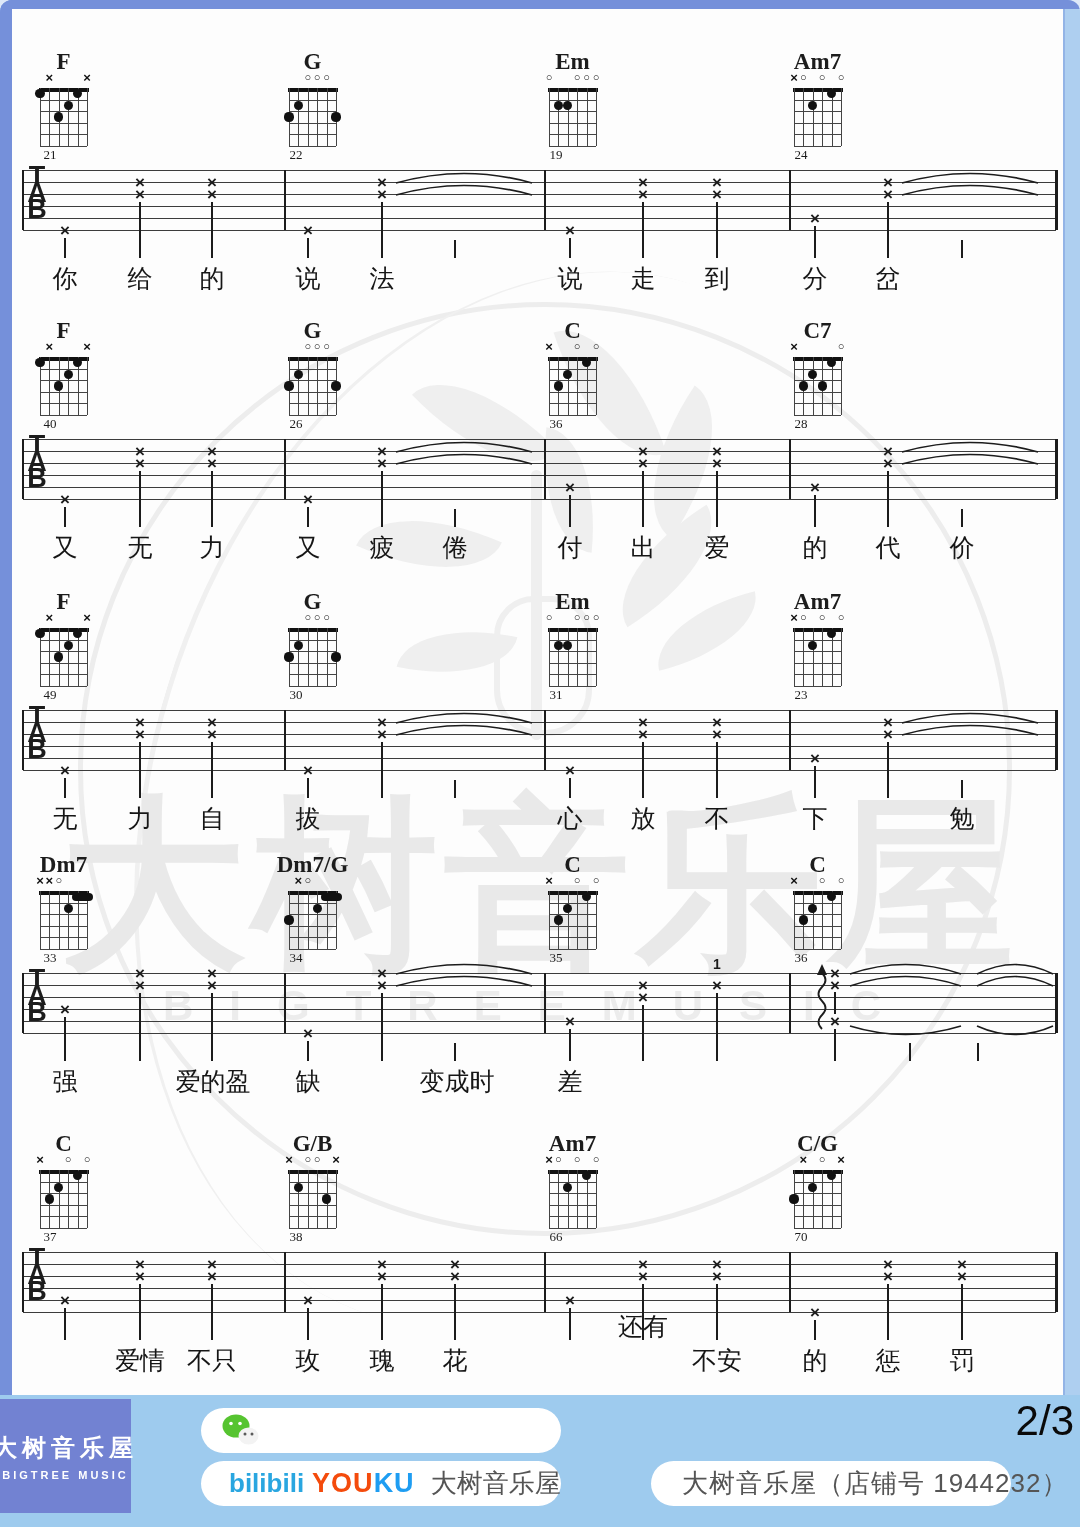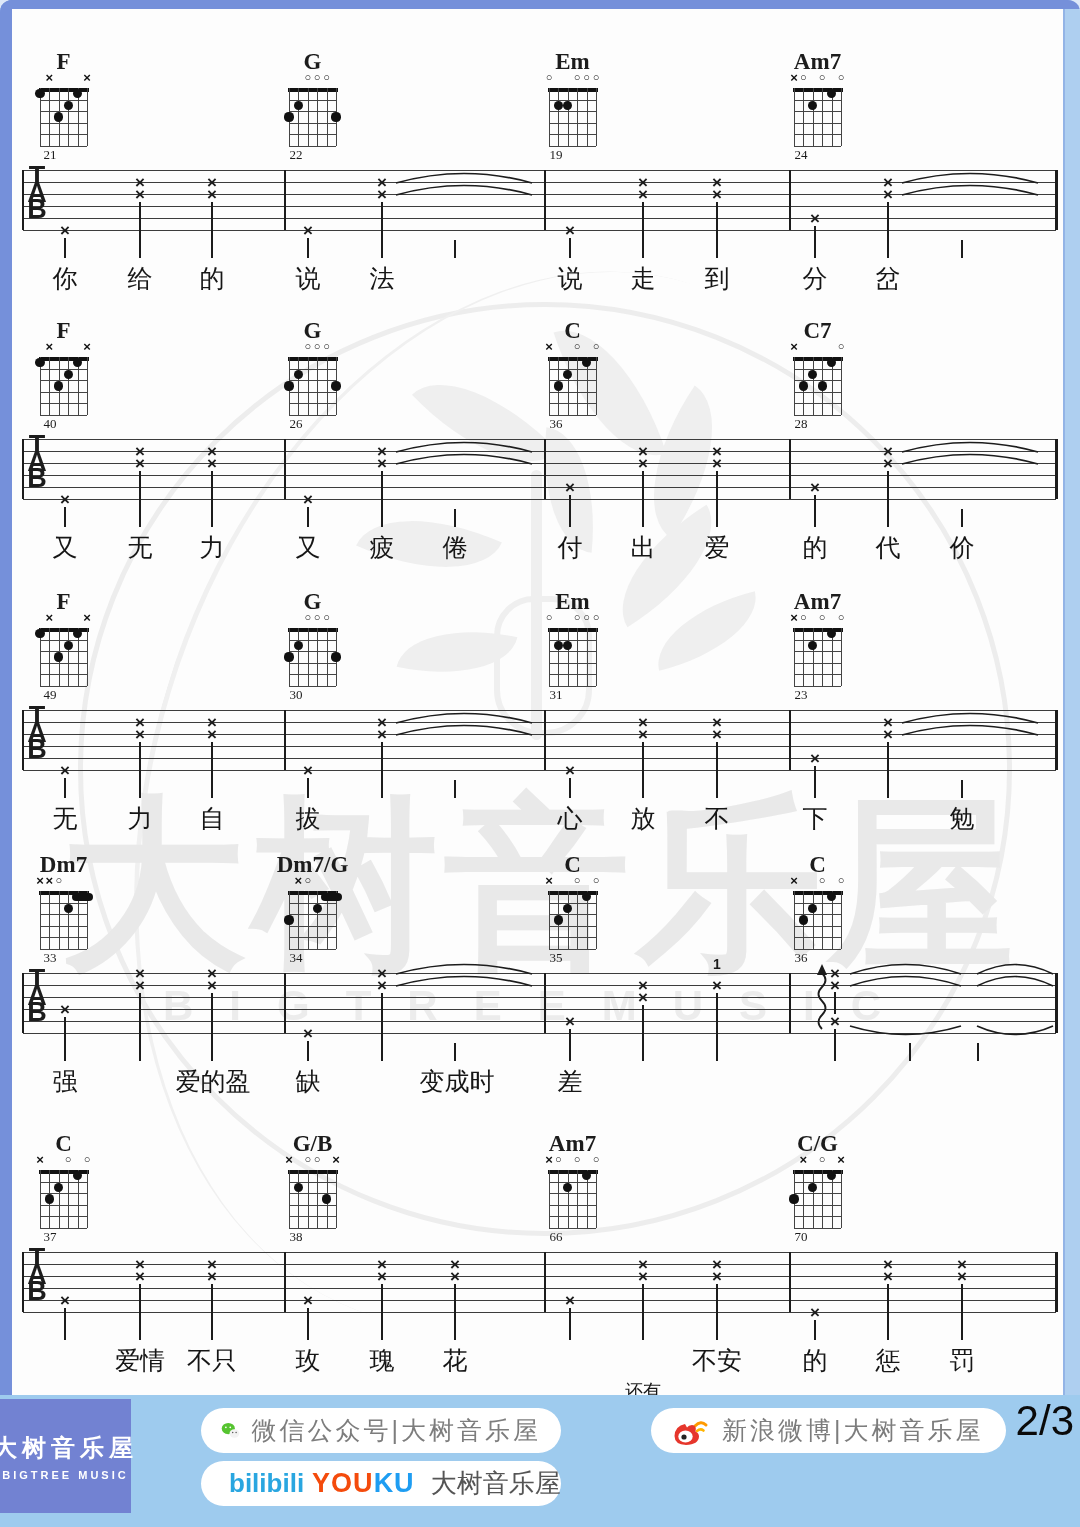--- a/index.html
+++ b/index.html
@@ -768,21 +768,21 @@
       <div style="left: 888px; top: 1276px; transform: translate(-50%, -50%); font-size: 17px; color: rgb(28, 28, 28); white-space: nowrap; line-height: 1; font-weight: 600;">×</div>
       <div style="left: 887.2px; top: 1284px; width: 1.6px; height: 56px; background: rgb(28, 28, 28);"></div>
       <div style="left: 962px; top: 1264px; transform: translate(-50%, -50%); font-size: 17px; color: rgb(28, 28, 28); white-space: nowrap; line-height: 1; font-weight: 600;">×</div>
       <div style="left: 962px; top: 1276px; transform: translate(-50%, -50%); font-size: 17px; color: rgb(28, 28, 28); white-space: nowrap; line-height: 1; font-weight: 600;">×</div>
       <div style="left: 961.2px; top: 1284px; width: 1.6px; height: 56px; background: rgb(28, 28, 28);"></div>
       <div style="left: 140px; top: 1360px; transform: translate(-50%, -50%); font-size: 25px; color: rgb(22, 22, 22); white-space: nowrap; line-height: 1;">爱情</div>
       <div style="left: 212px; top: 1360px; transform: translate(-50%, -50%); font-size: 25px; color: rgb(22, 22, 22); white-space: nowrap; line-height: 1;">不只</div>
       <div style="left: 308px; top: 1360px; transform: translate(-50%, -50%); font-size: 25px; color: rgb(22, 22, 22); white-space: nowrap; line-height: 1;">玫</div>
       <div style="left: 382px; top: 1360px; transform: translate(-50%, -50%); font-size: 25px; color: rgb(22, 22, 22); white-space: nowrap; line-height: 1;">瑰</div>
       <div style="left: 455px; top: 1360px; transform: translate(-50%, -50%); font-size: 25px; color: rgb(22, 22, 22); white-space: nowrap; line-height: 1;">花</div>
-      <div style="left: 643px; top: 1391px; transform: translate(-50%, -50%); font-size: 18px; color: rgb(22, 22, 22); white-space: nowrap; line-height: 1;">还有</div>
+      <div style="left: 643px; top: 1326px; transform: translate(-50%, -50%); font-size: 25px; color: rgb(22, 22, 22); white-space: nowrap; line-height: 1;">还有</div>
       <div style="left: 717px; top: 1360px; transform: translate(-50%, -50%); font-size: 25px; color: rgb(22, 22, 22); white-space: nowrap; line-height: 1;">不安</div>
       <div style="left: 815px; top: 1360px; transform: translate(-50%, -50%); font-size: 25px; color: rgb(22, 22, 22); white-space: nowrap; line-height: 1;">的</div>
       <div style="left: 888px; top: 1360px; transform: translate(-50%, -50%); font-size: 25px; color: rgb(22, 22, 22); white-space: nowrap; line-height: 1;">惩</div>
       <div style="left: 962px; top: 1360px; transform: translate(-50%, -50%); font-size: 25px; color: rgb(22, 22, 22); white-space: nowrap; line-height: 1;">罚</div>
     </div>
 
   <div class="edge-top"></div>
   <div class="edge-left"></div>
 
   <div class="footer">
@@ -795,21 +795,20 @@
       <svg width="40" height="36" viewBox="0 0 40 36">
         <ellipse cx="15" cy="13" rx="13.5" ry="11.5" fill="#56c430"></ellipse>
         <circle cx="10" cy="10.5" r="1.8" fill="#fff"></circle>
           <circle cx="19" cy="10.5" r="1.8" fill="#fff"></circle>
         <path d="M8 23 l1.5 -4 4 1.5 z" fill="#56c430"></path>
         <ellipse cx="27.5" cy="23" rx="10" ry="8.6" fill="#f3f3f3"></ellipse>
         <circle cx="24" cy="21" r="1.5" fill="#5a5a5a"></circle>
           <circle cx="31" cy="21" r="1.5" fill="#5a5a5a"></circle>
         <path d="M33 30.5 l-1.2 -3.4 -3.4 1.2 z" fill="#f3f3f3"></path>
       </svg>
-      <span class="badge-text">微信公众号|大树音乐屋</span>
     </div>
 
     <div class="badge" style="left:201px;top:66px;width:360px;gap:8px;">
       <svg width="40" height="32" viewBox="0 0 40 32">
         <rect x="3" y="8" width="34" height="21" rx="6" fill="none" stroke="#2cb5ea" stroke-width="3"></rect>
         <line x1="12" y1="7" x2="8" y2="2" stroke="#2cb5ea" stroke-width="3" stroke-linecap="round"></line>
         <line x1="28" y1="7" x2="32" y2="2" stroke="#2cb5ea" stroke-width="3" stroke-linecap="round"></line>
         <rect x="11" y="15" width="3.4" height="6" rx="1.5" fill="#2cb5ea"></rect>
         <rect x="25.5" y="15" width="3.4" height="6" rx="1.5" fill="#2cb5ea"></rect>
         <path d="M17 24 q3 2.4 6 0" stroke="#2cb5ea" stroke-width="2" fill="none" stroke-linecap="round"></path>
@@ -824,27 +823,25 @@
             <stop offset="0" stop-color="#1ec8f0"></stop>
               <stop offset="1" stop-color="#53c21d"></stop>
           </linearGradient>
         </defs>
         <path d="M10 4 Q8 4 8 7 L8 29 Q8 32 11 30.5 L30 20.5 Q33 18 30 15.5 L11 5 Q10.4 4.4 10 4 Z" fill="url(#tvg)"></path>
         <path d="M10 4 Q8 4 8 7 L8 29 Q8 32 11 30.5 L14 29 L14 6.5 Z" fill="#ff8a10"></path>
       </svg>
       <span class="badge-text2">大树音乐屋</span>
     </div>
 
-    <div class="badge" style="left:651px;top:13px;width:355px;">
-      <svg width="40" height="36" viewBox="0 0 40 36">
-        <path d="M24 13 q6 -6 11 -1" stroke="#ff9a00" stroke-width="3" fill="none" stroke-linecap="round"></path>
-        <path d="M26 18 q3.5 -3 6.5 -0.5" stroke="#ffb400" stroke-width="2.6" fill="none" stroke-linecap="round"></path>
-        <path d="M14 11 Q4 13 3.5 23 Q3.6 31.5 15 32 Q27.5 31.5 28 23.5 Q28 20 24.5 18.5 Q26 12.5 21 12 Q17.5 12 16 14.5 Q15 12.5 14 11 Z" fill="#e6362c"></path>
-        <ellipse cx="14.5" cy="23.5" rx="7.2" ry="6" fill="#fff"></ellipse>
-        <circle cx="13" cy="24" r="2.6" fill="#222"></circle>
-      </svg>
-      <span class="badge-text">新浪微博|大树音乐屋</span>
+
+    <div class="badge" style="left:651px;top:66px;width:360px;">
+      <svg width="38" height="38" viewBox="0 0 38 38">
+        <circle cx="19" cy="19" r="17" fill="#ff8c00"></circle>
+        <circle cx="19" cy="19" r="17" fill="none" stroke="#ffb54d" stroke-width="2" stroke-dasharray="2 3"></circle>
+        <text x="19" y="26" font-size="19" fill="#fff" text-anchor="middle" font-family="Liberation Sans, sans-serif" font-weight="bold">淘</text>
+      </svg>
+      <span class="badge-text2" style="letter-spacing:1px;">大树音乐屋（店铺号 1944232）</span>
     </div>
-
 
     <div class="page-number">2/3</div>
   </div>
 </div>
 
 </body></html>

